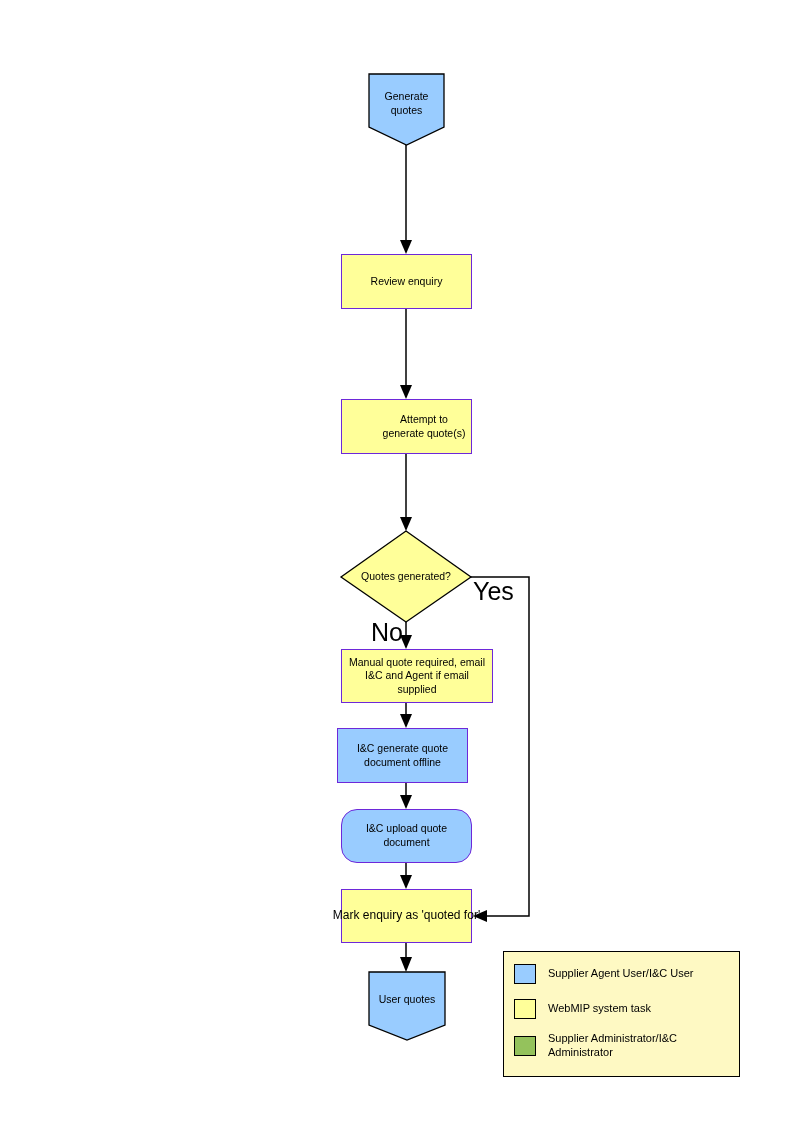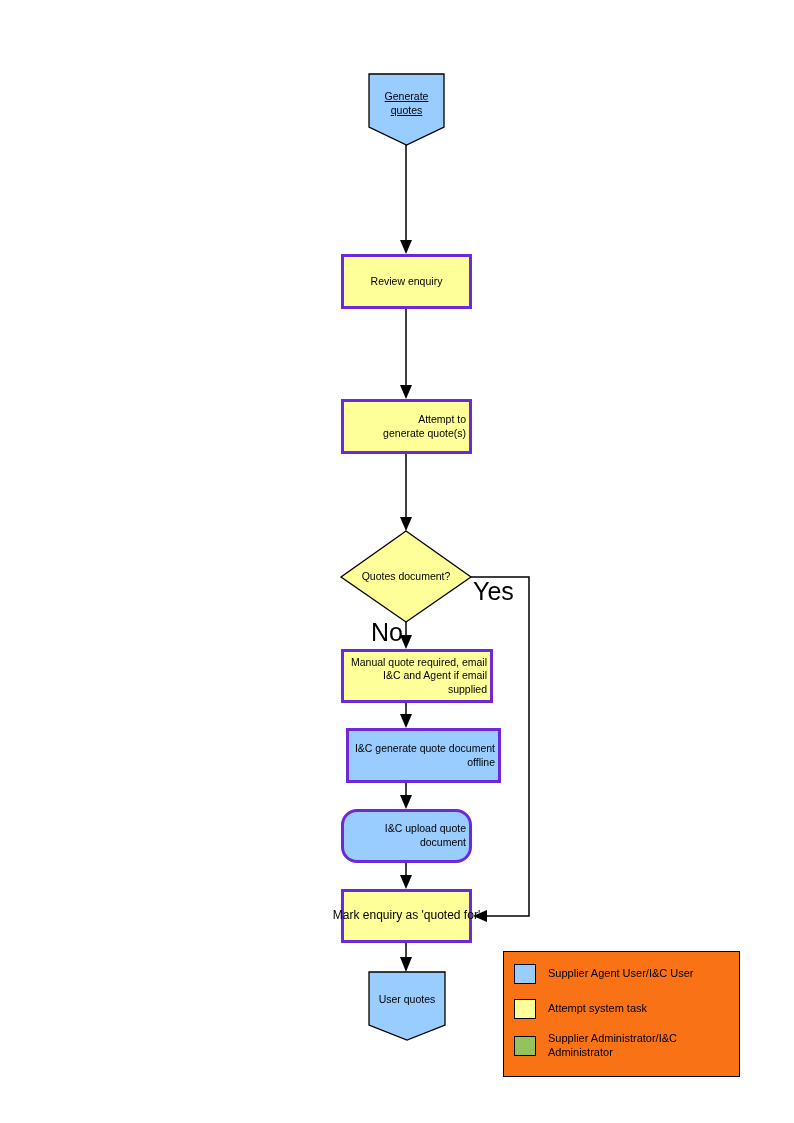--- a/index.html
+++ b/index.html
@@ -2,37 +2,37 @@
 <html><head>
 <meta charset="utf-8">
 <style>
   html,body { margin:0; padding:0; background:#fff; }
   .canvas {
     position:relative; width:794px; height:1123px; background:#ffffff;
     font-family:"Liberation Sans", sans-serif; color:#000; overflow:hidden;
   }
   svg.layer { position:absolute; left:0; top:0; width:794px; height:1123px; }
   .node-rect {
-    position:absolute; box-sizing:border-box; border:3px solid #6d28d9;
-    display:flex; align-items:center; justify-content:center; text-align:right;
+    position:absolute; box-sizing:border-box; border:1px solid #6d28d9;
+    display:flex; align-items:center; justify-content:center; text-align:center;
     font-size:10.5px; line-height:1.3; padding:2px 3px;
   }
   .fill-yellow { background:#FFFF99; }
   .fill-blue   { background:#99CCFF; }
   .shape-label {
     position:absolute; display:flex; align-items:center; justify-content:center;
     text-align:center; font-size:10.5px; line-height:1.3; pointer-events:none;
   }
   .tight { font-size:12px; white-space:nowrap; padding:0; }
   .branch-label {
     position:absolute; font-size:25px; line-height:1; letter-spacing:0px;
   }
   .legend {
     position:absolute; left:503px; top:951px; width:237px; height:126px;
-    border:1px solid #000; box-sizing:border-box; background:#f97316;
+    border:1px solid #000; box-sizing:border-box; background:#fef9c3;
   }
   .legend-item {
     position:absolute; left:10px; width:218px; display:flex; gap:12px;
     align-items:center; font-size:11px; line-height:1.25;
   }
   .swatch {
     flex:0 0 auto; width:22px; height:20px; border:1px solid #000;
     box-sizing:border-box;
   }
   .sw-blue   { background:#99CCFF; }
@@ -71,49 +71,49 @@
     <line x1="406" y1="863" x2="406" y2="876" stroke="#000" stroke-width="1.5"></line>
     <polygon points="400,875 412,875 406,889" fill="#000"></polygon>
 
     <line x1="406" y1="943" x2="406" y2="958" stroke="#000" stroke-width="1.5"></line>
     <polygon points="400,957 412,957 406,972" fill="#000"></polygon>
 
     <polyline points="471,577 529,577 529,916 487,916" fill="none" stroke="#000" stroke-width="1.5"></polyline>
     <polygon points="487,910 487,922 473,916" fill="#000"></polygon>
   </svg>
 
-  <div class="shape-label" style="left:369px; top:76px; width:75px; height:55px;text-decoration:underline;">Generate quotes</div>
+  <div class="shape-label" style="left:369px; top:76px; width:75px; height:55px;">Generate quotes</div>
 
-  <div class="shape-label" style="left:351px; top:531px; width:110px; height:91px;">Quotes document?</div>
+  <div class="shape-label" style="left:351px; top:531px; width:110px; height:91px;">Quotes generated?</div>
 
   <div class="shape-label" style="left:369px; top:972px; width:76px; height:55px;">User quotes</div>
 
   <div class="node-rect fill-yellow" style="left:341px; top:254px; width:131px; height:55px;">Review enquiry</div>
 
   <div class="node-rect fill-yellow" style="left:341px; top:399px; width:131px; height:55px;padding-left:38px;">Attempt to generate quote(s)</div>
 
   <div class="node-rect fill-yellow" style="left:341px; top:649px; width:152px; height:54px;">Manual quote required, email I&amp;C and Agent if email supplied</div>
 
-  <div class="node-rect fill-blue" style="left:346px; top:728px; width:155px; height:55px;">I&amp;C generate quote document offline</div>
+  <div class="node-rect fill-blue" style="left:337px; top:728px; width:131px; height:55px;">I&amp;C generate quote document offline</div>
 
   <div class="node-rect fill-blue" style="left:341px; top:809px; width:131px; height:54px;border-radius:16px;">I&amp;C upload quote document</div>
 
   <div class="node-rect fill-yellow tight" style="left:341px; top:889px; width:131px; height:54px;">Mark enquiry as 'quoted for'</div>
 
   <div class="branch-label" style="left:473px; top:579px;text-align:center;">Yes</div>
   <div class="branch-label" style="left:371px; top:620px;text-align:right;">No</div>
 
   <div class="legend">
     <div class="legend-item" style="top:12px;">
       <span class="swatch sw-blue"></span>
       <span>Supplier Agent User/I&amp;C User</span>
     </div>
     <div class="legend-item" style="top:47px;">
       <span class="swatch sw-yellow"></span>
-      <span>Attempt system task</span>
+      <span>WebMIP system task</span>
     </div>
     <div class="legend-item" style="top:80px;">
       <span class="swatch sw-green"></span>
       <span>Supplier Administrator/I&amp;C Administrator</span>
     </div>
   </div>
 
 </div>
 
 </body></html>

